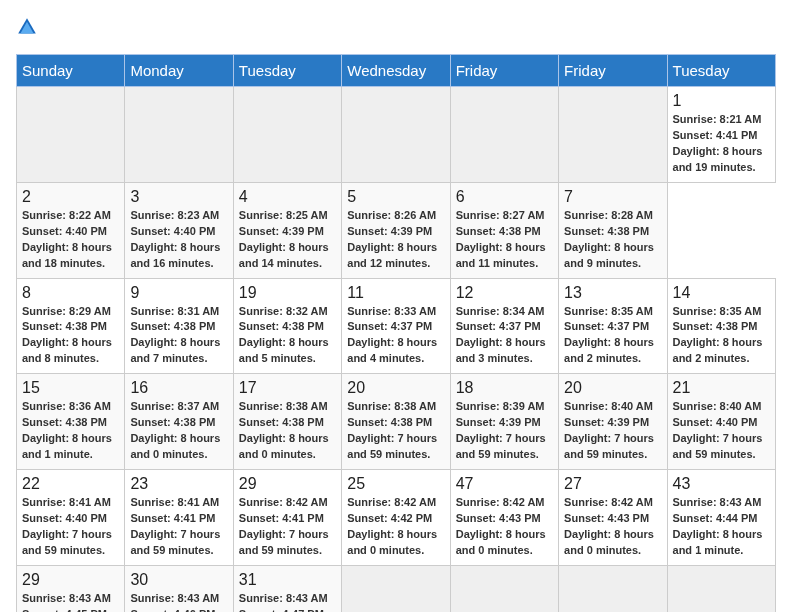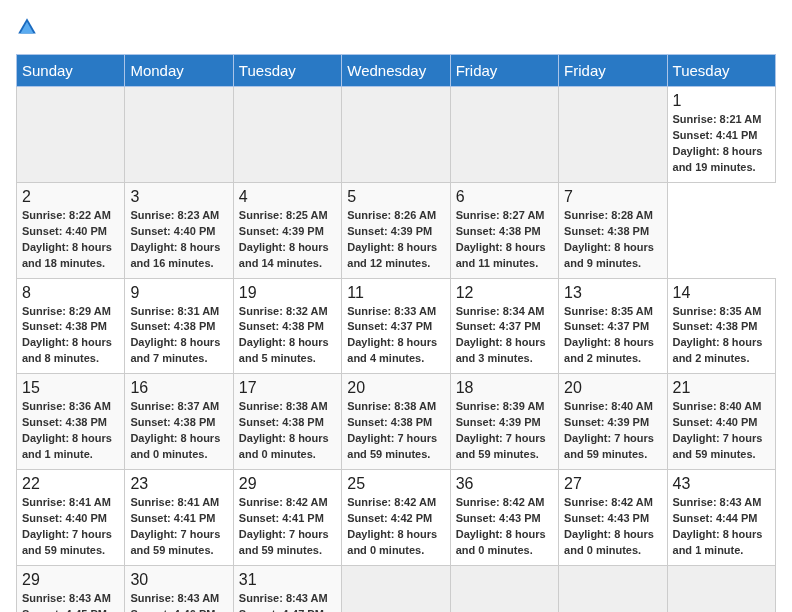--- a/index.html
+++ b/index.html
@@ -232,21 +232,21 @@
         </td>
         <td>
           <span class="day-num">29</span>
           <div class="day-info">Sunrise: 8:42 AM<br>Sunset: 4:41 PM<br>Daylight: 7 hours and 59 minutes.</div>
         </td>
         <td>
           <span class="day-num">25</span>
           <div class="day-info">Sunrise: 8:42 AM<br>Sunset: 4:42 PM<br>Daylight: 8 hours and 0 minutes.</div>
         </td>
         <td>
-          <span class="day-num">36</span>
+          <span class="day-num">47</span>
           <div class="day-info">Sunrise: 8:42 AM<br>Sunset: 4:43 PM<br>Daylight: 8 hours and 0 minutes.</div>
         </td>
         <td>
           <span class="day-num">27</span>
           <div class="day-info">Sunrise: 8:42 AM<br>Sunset: 4:43 PM<br>Daylight: 8 hours and 0 minutes.</div>
         </td>
         <td>
           <span class="day-num">43</span>
           <div class="day-info">Sunrise: 8:43 AM<br>Sunset: 4:44 PM<br>Daylight: 8 hours and 1 minute.</div>
         </td>

